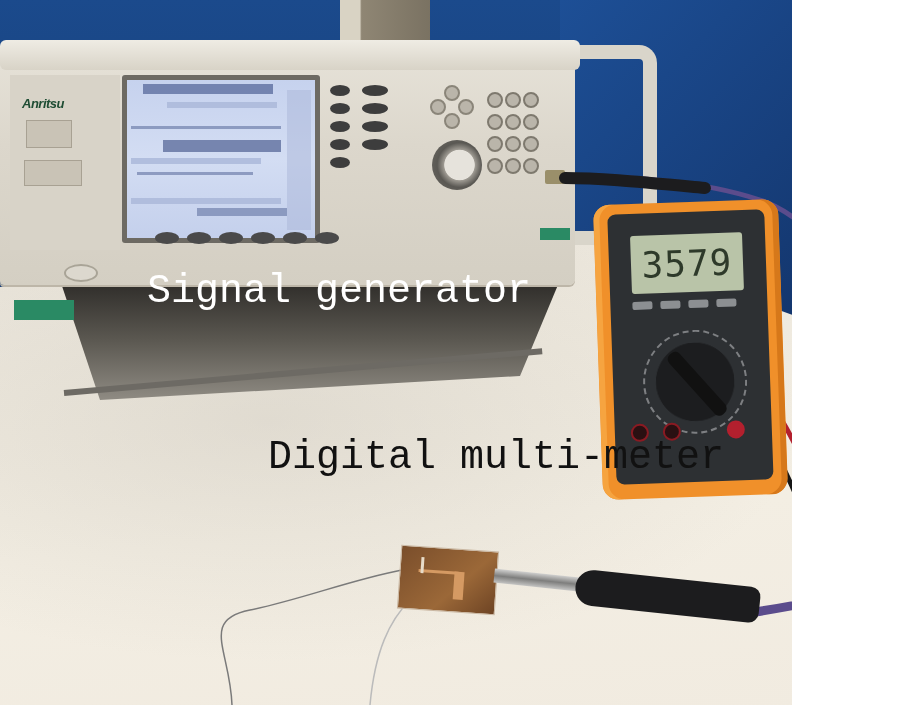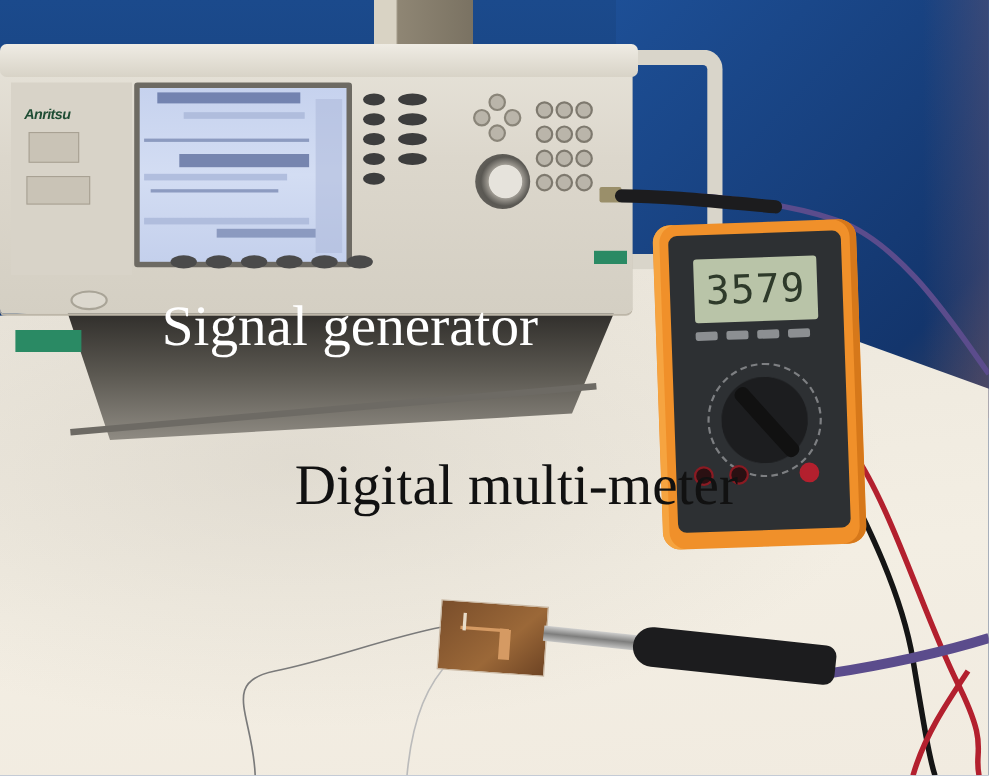--- a/index.html
+++ b/index.html
@@ -1,17 +1,17 @@
 <!DOCTYPE html>
 <html><head>
 <meta charset="utf-8">
 <style>
   html, body { margin: 0; padding: 0; }
   body { width: 899px; height: 705px; overflow: hidden; position: relative; font-family: "Liberation Serif", serif; }
-  .scene { position: absolute; inset: 0; width: 899px; height: 705px; overflow: hidden;
+  .scene { position: absolute; inset: 0; width: 792px; height: 705px; overflow: hidden;
     background: linear-gradient(180deg, #1b4a8c 0%, #163f7a 30%, #12336a 55%, #0f2c5c 100%); }
   .wall-right { position: absolute; left: 560px; top: 0; width: 339px; height: 380px;
     background: linear-gradient(135deg, #1d4f96 0%, #173f7c 50%, #13356c 80%, #3a3f5c 100%); }
   .wall-right::after { content: ""; position: absolute; right: 0; top: 0; width: 60px; height: 100%;
     background: linear-gradient(90deg, rgba(60,60,90,0) 0%, rgba(120,90,110,0.35) 100%); }
   .table { position: absolute; left: 0; top: 230px; width: 899px; height: 475px;
     background: linear-gradient(175deg, #e9e4da 0%, #efeadf 30%, #f3eee3 60%, #f1ebe0 100%);
     clip-path: polygon(0 12%, 62% 0, 100% 26%, 100% 100%, 0 100%); }
   .table::before { content: ""; position: absolute; inset: 0;
     background: radial-gradient(ellipse at 30% 40%, rgba(200,195,185,0.4), rgba(0,0,0,0) 60%); }
@@ -80,21 +80,21 @@
 
   
   .pcb { position: absolute; left: 399px; top: 548px; width: 96px; height: 62px; background: linear-gradient(135deg, #7a4e2b, #9b6838 60%, #6e4424);
     transform: rotate(4deg); border: 1px solid #c9b7a2; }
   .pcb-trace { position: absolute; background: #d59a63; }
   .sma { position: absolute; left: 494px; top: 573px; width: 85px; height: 14px;
     background: linear-gradient(180deg, #d0d0cf, #7e7e7d 50%, #c4c4c3); transform: rotate(6deg); }
   .adapter { position: absolute; left: 575px; top: 578px; width: 185px; height: 36px; background: #1c1c1e; border-radius: 18px 10px 10px 18px; transform: rotate(6deg); }
 
   
-  .caption { position: absolute; font-family: Liberation Serif, serif; font-size: 52px; white-space: nowrap; line-height: 1; }
+  .caption { position: absolute; font-family: Liberation Mono, monospace; font-size: 40px; white-space: nowrap; line-height: 1; }
   .caption.white { color: #ffffff; }
   .caption.black { color: #111111; }
 </style>
 </head>
 <body>
 
 <div class="scene">
   <div class="wall-right"></div>
   <div class="post"></div>
   <div class="table"></div>
@@ -200,14 +200,14 @@
 
   <div class="pcb">
     <div class="pcb-trace" style="left:18px;top:22px;width:40px;height:3px;"></div>
     <div class="pcb-trace" style="left:54px;top:22px;width:10px;height:28px;"></div>
     <div class="pcb-trace" style="left:20px;top:10px;width:3px;height:16px;background:#e8dcc9;"></div>
   </div>
   <div class="sma"></div>
   <div class="adapter"></div>
 
   <div class="caption white" style="left:147px;top:272px;">Signal generator</div>
-  <div class="caption black" style="left:268px;top:416px;">Digital multi-meter</div>
+  <div class="caption black" style="left:268px;top:438px;">Digital multi-meter</div>
 </div>
 
 </body></html>

